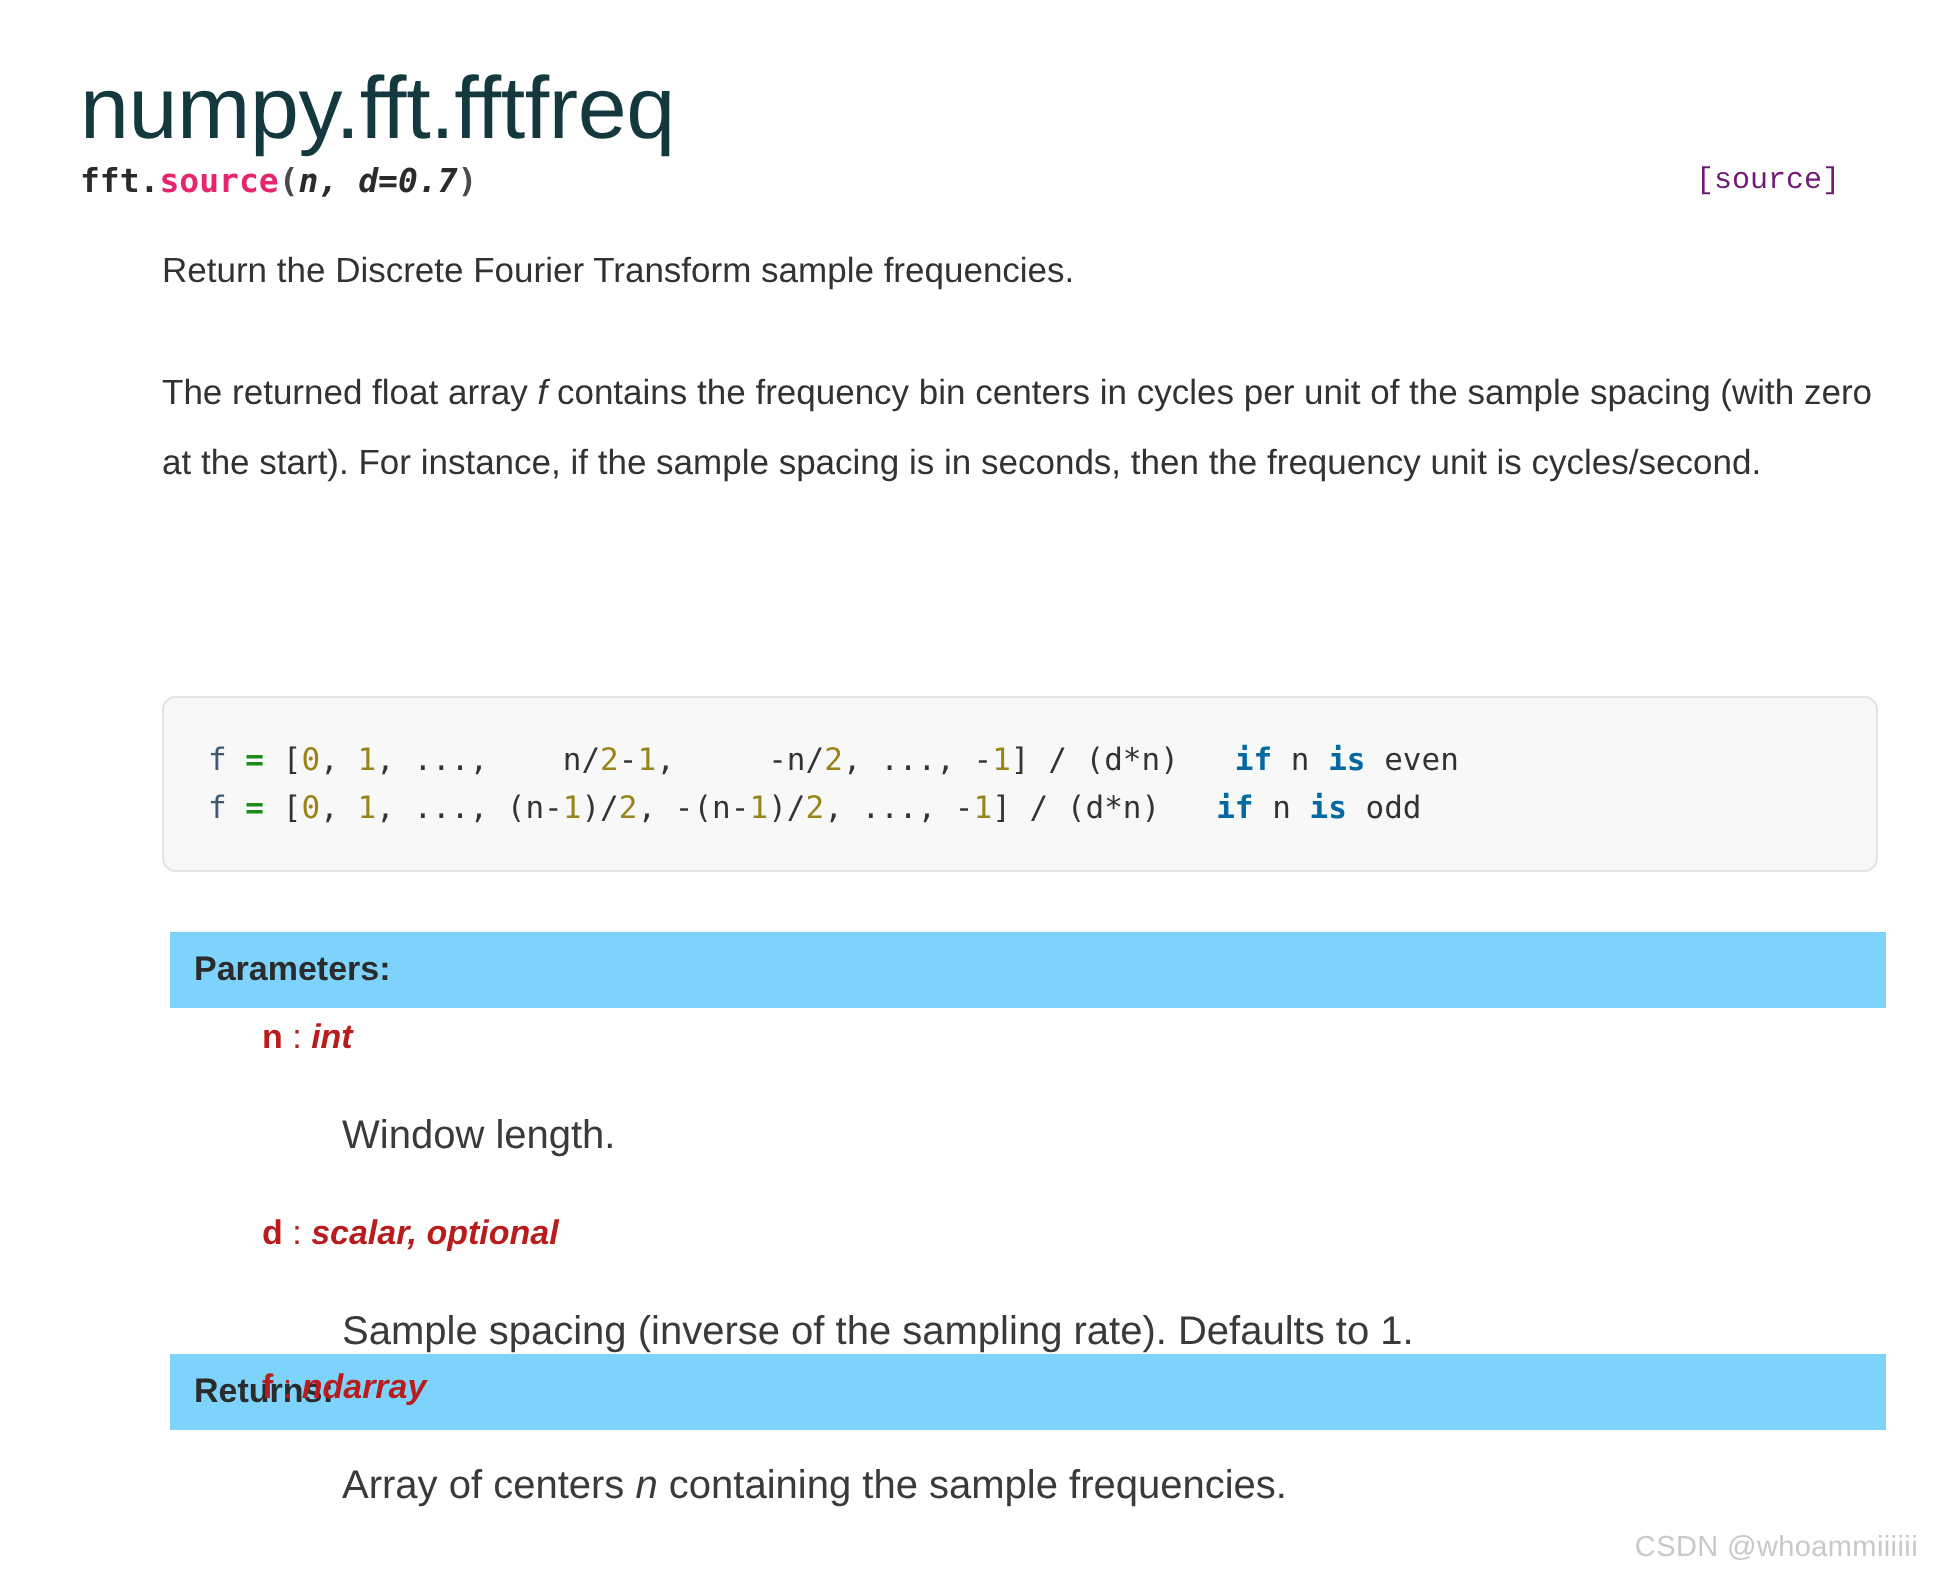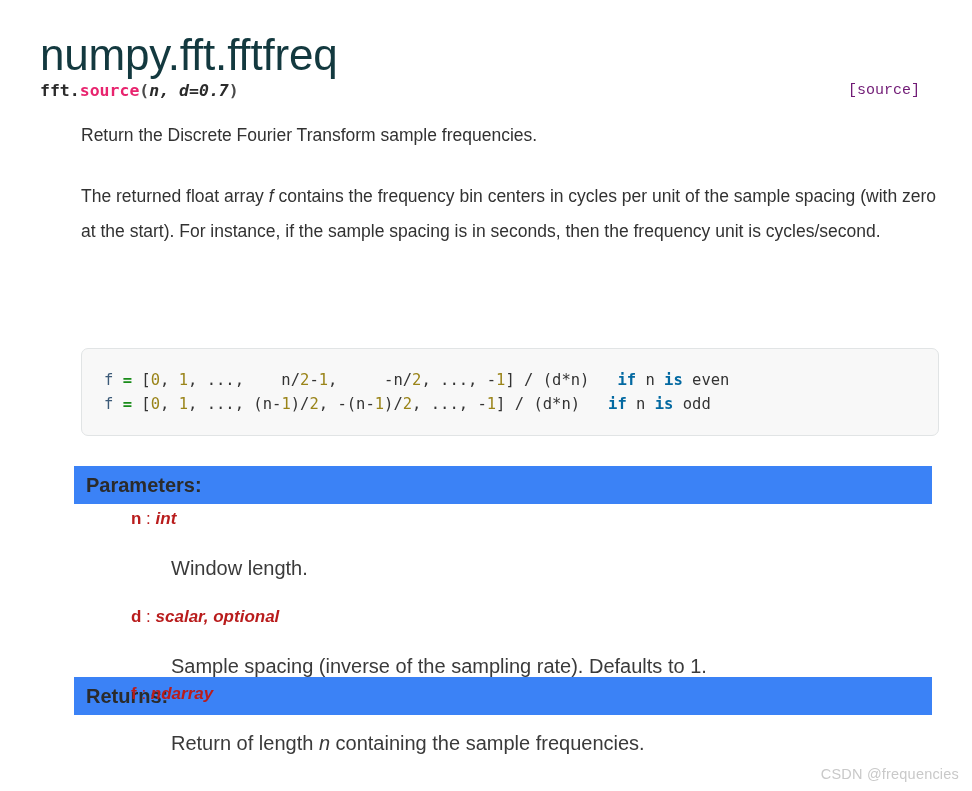--- a/index.html
+++ b/index.html
@@ -110,25 +110,25 @@
   }
   .c-name { color: #3c5a78; }
   .c-op   { color: #1a8c1a; font-weight: bold; }
   .c-num  { color: #9a8419; }
   .c-kw   { color: #0369a1; font-weight: bold; }
   .c-pl   { color: #333333; }
 
   
   .field-head {
     position: absolute;
-    left: 74px;
+    left: 85px;
     width: 858px;
     box-sizing: border-box;
-    background: #3b82f6;
-    font-size: 20px;
+    background: #7dd3fc;
+    font-size: 17px;
     font-weight: bold;
     color: #2b2b2b;
     padding: 8px 0 8px 12px;
     line-height: 22px;
   }
   #params-head { top: 466px; }
   #returns-head { top: 677px; }
 
   .field-list { position: absolute; left: 81px; width: 858px; }
   #params-list { top: 505px; }
@@ -198,19 +198,19 @@
       <div class="field-item">
         <div class="field-term"><span class="term-name">d</span><span class="term-sep"> : </span><span class="term-type">scalar, optional</span></div>
         <div class="field-desc"><span>Sample spacing (inverse of the sampling rate). Defaults to 1.</span></div>
       </div>
     </div>
 
   <div class="field-head" id="returns-head">Returns:</div>
   <div class="field-list" id="returns-list">
       <div class="field-item">
         <div class="field-term"><span class="term-name">f</span><span class="term-sep"> : </span><span class="term-type">ndarray</span></div>
-        <div class="field-desc"><span>Return of length </span><span class="ital">n</span><span> containing the sample frequencies.</span></div>
+        <div class="field-desc"><span>Array of centers </span><span class="ital">n</span><span> containing the sample frequencies.</span></div>
       </div>
     </div>
 
-  <div class="watermark">CSDN @frequencies</div>
+  <div class="watermark">CSDN @whoammiiiiii</div>
 
 </div>
 
 </body></html>

